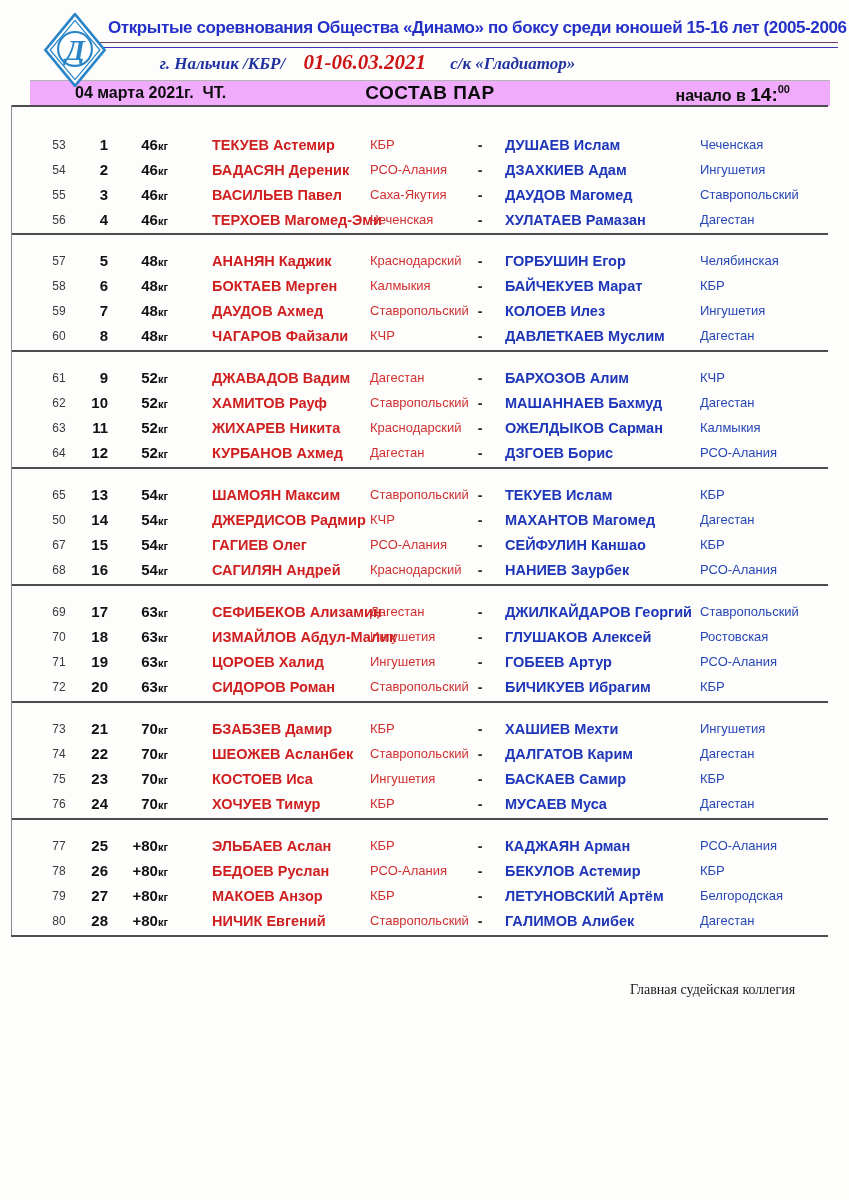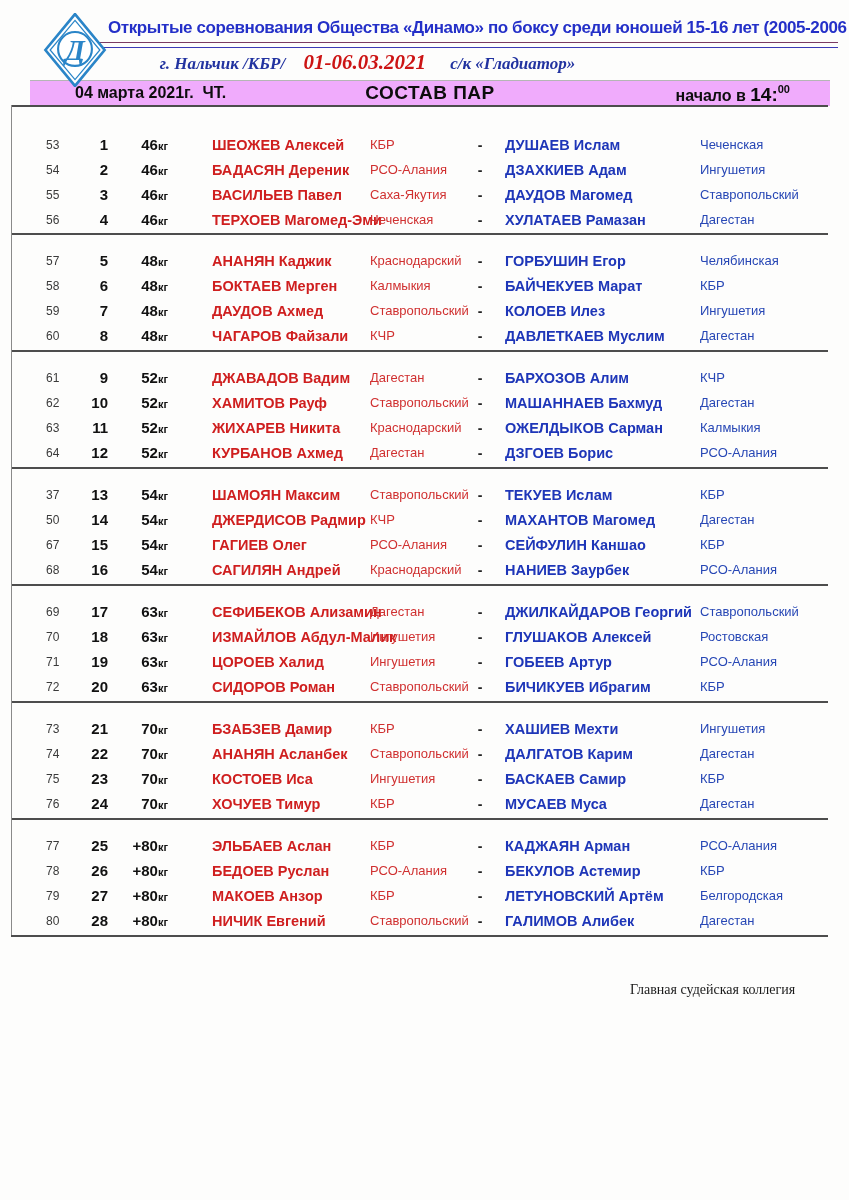--- a/index.html
+++ b/index.html
@@ -60,21 +60,21 @@
     border-top:2px solid #4d4d4d;
   }
   .left-edge-line{
     position:absolute;left:11px;top:105px;width:0;height:830px;
     border-left:1px solid #8a8a8a;z-index:4;
   }
   .group{border-bottom:2px solid #4d4d4d;padding:14px 0 1px 0;}
   .group.first{padding-top:26px;padding-bottom:0;}
   .row{position:relative;height:25px;white-space:nowrap;}
   .c{position:absolute;top:3px;line-height:18px;white-space:nowrap;}
-  .c.no   {left:35px;width:26px;text-align:left;font-size:12px;color:#3a3a3a;}
+  .c.no   {left:35px;width:26px;text-align:center;font-size:12px;color:#3a3a3a;}
   .c.pair {left:72px;width:25px;text-align:right;font-weight:bold;font-size:15px;color:var(--ink);}
   .c.wt   {left:107px;width:50px;text-align:right;font-weight:bold;font-size:15px;color:var(--ink);}
   .c.wt .unit{font-size:11px;}
   .c.rname{left:201px;width:158px;font-weight:bold;font-size:14.5px;color:var(--red);}
   .c.rreg {left:359px;width:102px;font-size:13px;color:var(--red-light);}
   .c.dash {left:462px;width:14px;text-align:center;font-weight:bold;font-size:14px;color:#222;}
   .c.bname{left:494px;width:192px;font-weight:bold;font-size:14.5px;color:var(--blue);}
   .c.breg {left:689px;width:128px;font-size:13px;color:var(--blue-light);}
 
   
@@ -109,21 +109,21 @@
     <span class="bar-title">СОСТАВ ПАР</span>
     <span class="start"><span>начало в </span><span class="hour">14:</span><sup>00</sup></span>
   </div>
 
   <div class="pairs-table">
       <div class="group first">
         <div class="row">
           <span class="c no">53</span>
           <span class="c pair">1</span>
           <span class="c wt">46<span class="unit">кг</span></span>
-          <span class="c rname">ШЕОЖЕВ Алексей</span>
+          <span class="c rname">ТЕКУЕВ Астемир</span>
           <span class="c rreg">КБР</span>
           <span class="c dash">-</span>
           <span class="c bname">ДУШАЕВ Ислам</span>
           <span class="c breg">Чеченская</span>
         </div>
         <div class="row">
           <span class="c no">54</span>
           <span class="c pair">2</span>
           <span class="c wt">46<span class="unit">кг</span></span>
           <span class="c rname">БАДАСЯН Дереник</span>
@@ -232,21 +232,21 @@
           <span class="c wt">52<span class="unit">кг</span></span>
           <span class="c rname">КУРБАНОВ Ахмед</span>
           <span class="c rreg">Дагестан</span>
           <span class="c dash">-</span>
           <span class="c bname">ДЗГОЕВ Борис</span>
           <span class="c breg">РСО-Алания</span>
         </div>
       </div>
       <div class="group">
         <div class="row">
-          <span class="c no">37</span>
+          <span class="c no">65</span>
           <span class="c pair">13</span>
           <span class="c wt">54<span class="unit">кг</span></span>
           <span class="c rname">ШАМОЯН Максим</span>
           <span class="c rreg">Ставропольский</span>
           <span class="c dash">-</span>
           <span class="c bname">ТЕКУЕВ Ислам</span>
           <span class="c breg">КБР</span>
         </div>
         <div class="row">
           <span class="c no">50</span>
@@ -329,21 +329,21 @@
           <span class="c rname">БЗАБЗЕВ Дамир</span>
           <span class="c rreg">КБР</span>
           <span class="c dash">-</span>
           <span class="c bname">ХАШИЕВ Мехти</span>
           <span class="c breg">Ингушетия</span>
         </div>
         <div class="row">
           <span class="c no">74</span>
           <span class="c pair">22</span>
           <span class="c wt">70<span class="unit">кг</span></span>
-          <span class="c rname">АНАНЯН Асланбек</span>
+          <span class="c rname">ШЕОЖЕВ Асланбек</span>
           <span class="c rreg">Ставропольский</span>
           <span class="c dash">-</span>
           <span class="c bname">ДАЛГАТОВ Карим</span>
           <span class="c breg">Дагестан</span>
         </div>
         <div class="row">
           <span class="c no">75</span>
           <span class="c pair">23</span>
           <span class="c wt">70<span class="unit">кг</span></span>
           <span class="c rname">КОСТОЕВ Иса</span>

